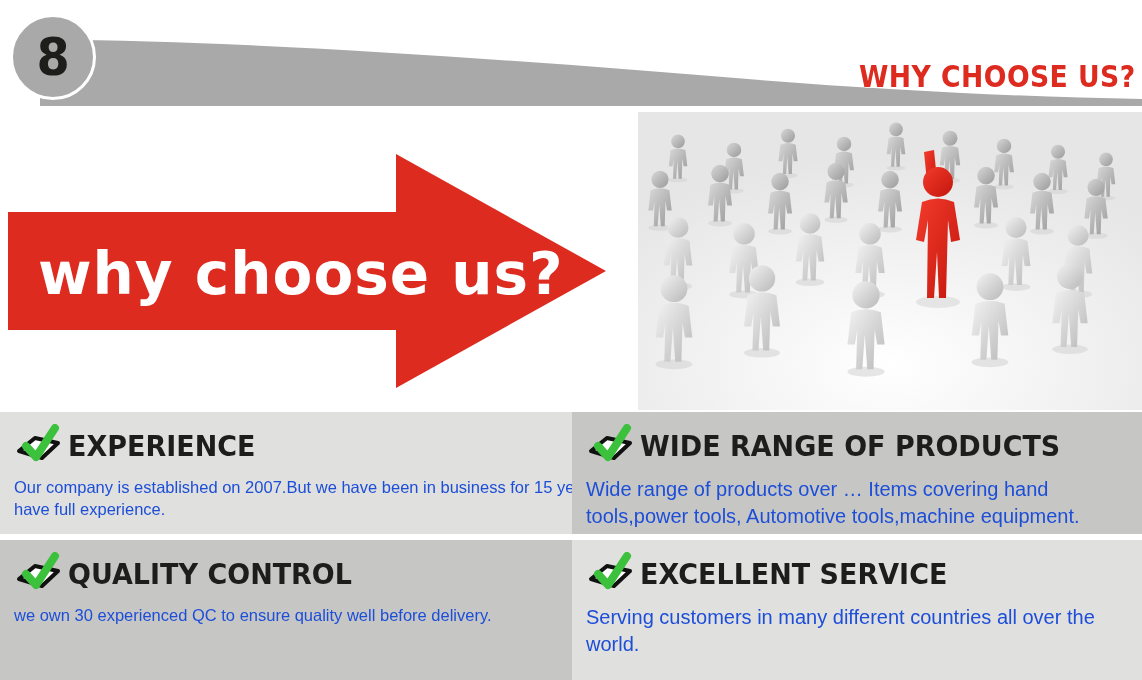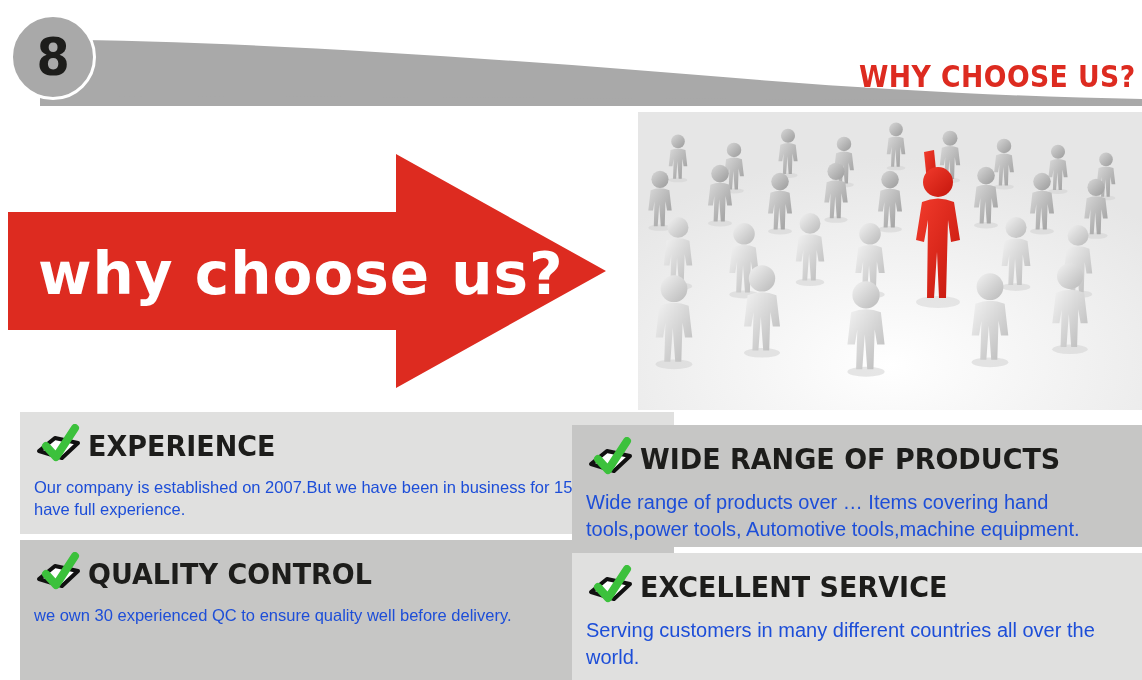--- a/index.html
+++ b/index.html
@@ -123,22 +123,22 @@
     height: 268px;
   }
   .panel {
     position: absolute;
     box-sizing: border-box;
     padding: 10px 14px 6px 14px;
     overflow: hidden;
   }
   .panel-r1 { top: 0; height: 122px; }
   .panel-r2 { top: 128px; height: 140px; }
-  .panel-c1 { left: 0; width: 654px; margin-left: 20px; }
-  .panel-c2 { left: 572px; width: 570px; margin-top: 13px; }
+  .panel-c1 { left: 0; width: 654px; }
+  .panel-c2 { left: 572px; width: 570px; }
   .bg-light { background: #e0e0df; }
   .bg-dark  { background: #c6c6c5; }
 
   .panel-head {
     display: flex;
     align-items: center;
     height: 48px;
   }
   .check-icon {
     width: 50px;

